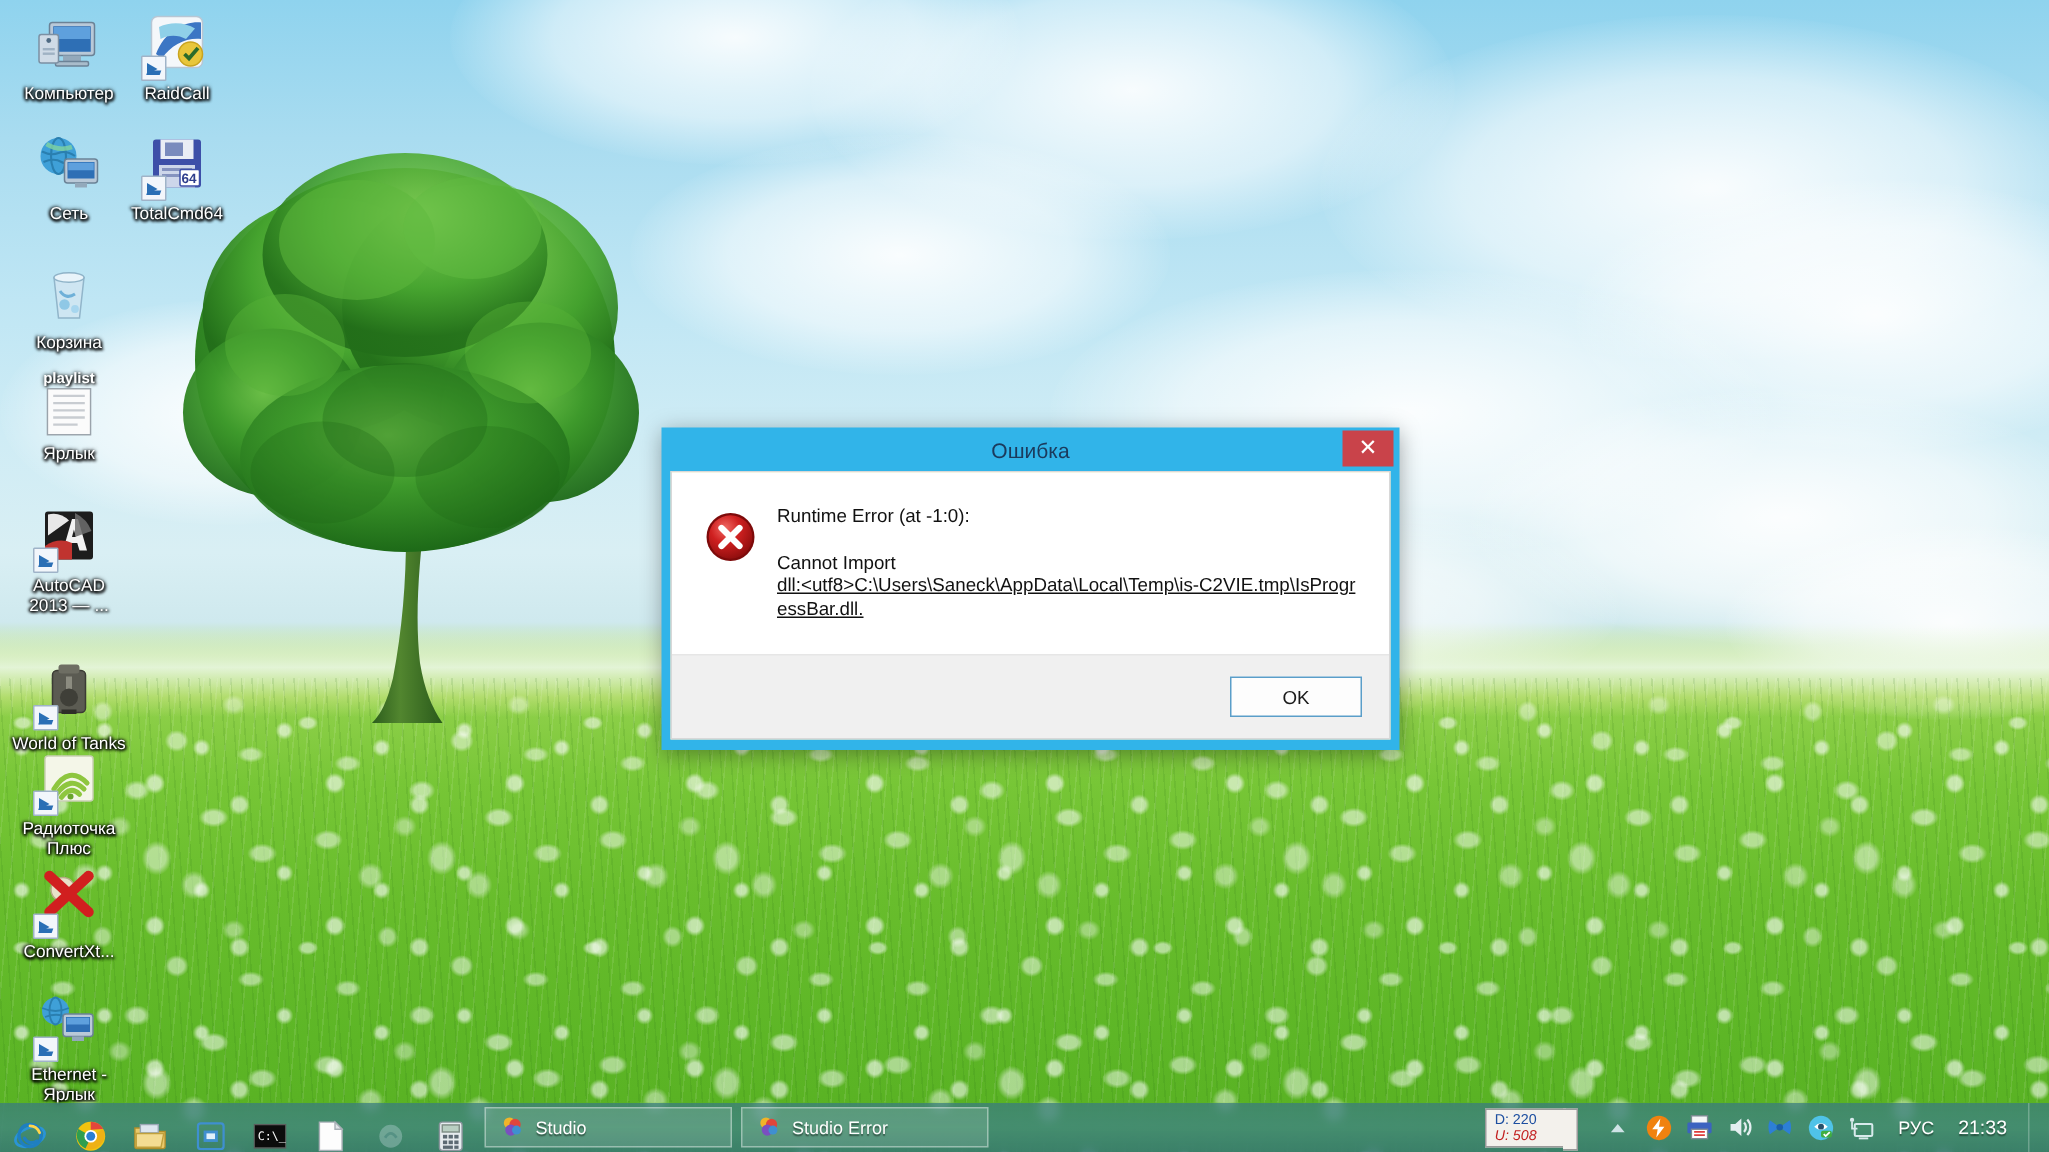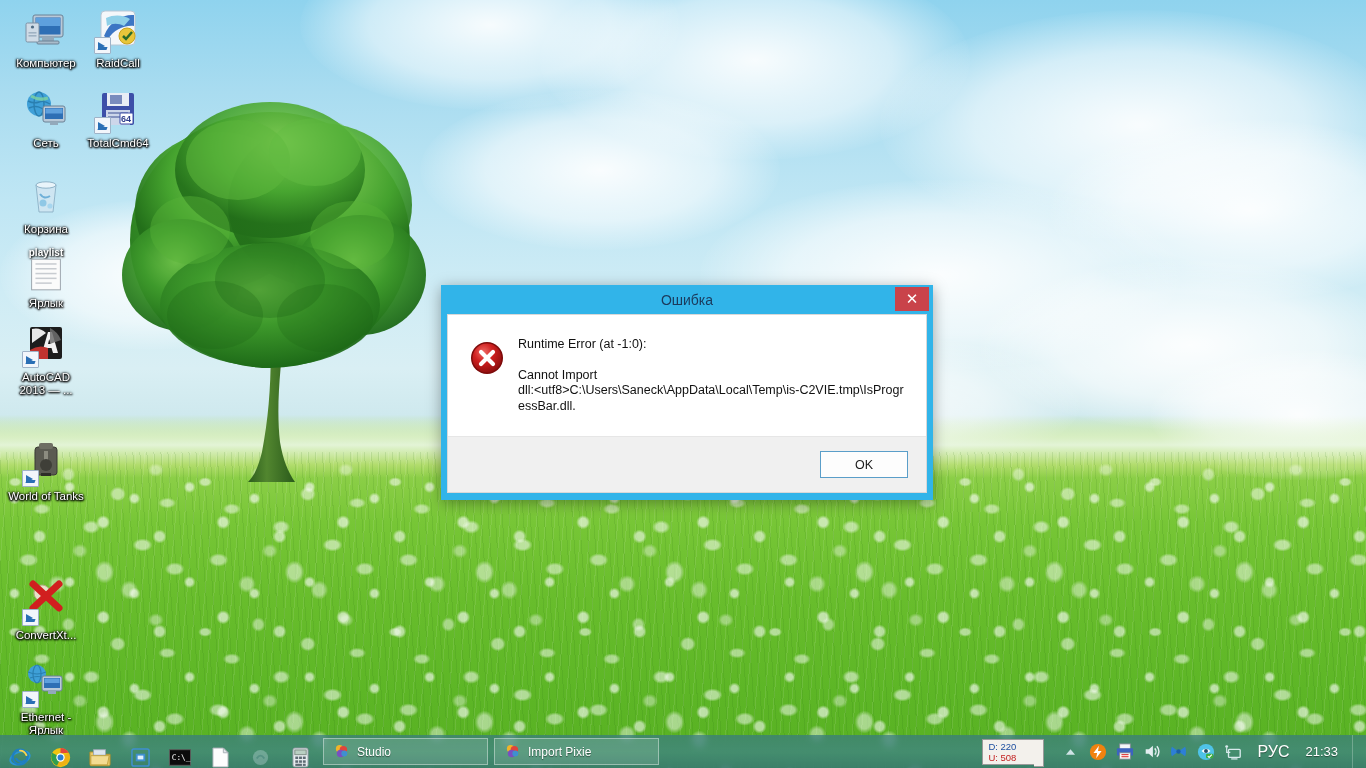--- a/index.html
+++ b/index.html
@@ -158,21 +158,21 @@
     flex: 1;
     position: relative;
     background: #ffffff;
     padding: 22px 20px 10px 22px;
     display: flex;
     gap: 14px;
   }
   #err-icon { width: 34px; height: 34px; flex: 0 0 34px; margin-top: 4px; }
   #msg { font-size: 12.5px; color: #111; line-height: 15.5px; }
   #msg .line1 { margin-bottom: 15px; }
-  #msg .path { word-break: break-all; }
+  #msg .path { word-break: break-all; text-decoration: underline; }
   #dlg-footer {
     height: 56px;
     background: #f0f0f0;
     border-top: 1px solid #e6e6e6;
     display: flex; align-items: center; justify-content: flex-end;
     padding-right: 18px;
   }
   #ok-btn {
     width: 88px; height: 27px;
     background: #fdfdfd;
@@ -223,28 +223,28 @@
     padding: 1px 4px 0 5px;
     margin-right: 8px;
     display: flex; flex-direction: column; justify-content: center;
     font-size: 9.5px; line-height: 11px;
     font-family: "Liberation Sans", sans-serif;
     cursor: pointer;
     position: relative;
     min-width: 54px;
   }
   #netmon .d { color: #1d4fa0; }
-  #netmon .u { color: #c21f1f; }
+  #netmon .u { color: #c21f1f; font-style: italic; }
   #netmon::after {
     content:""; position:absolute; right:-9px; top:-1px; width:9px; height:26px;
     background:#f3f1ec; border:1px solid #9a9a9a; border-left:none;
   }
   .tray { width: 25px; height: 33px; display:flex; align-items:center; justify-content:center; cursor:pointer; }
   #lang {
-    color:#fff; font-size:16px; padding: 0 10px; cursor:pointer;
+    color:#fff; font-size:12px; padding: 0 10px; cursor:pointer;
     text-shadow: 0 1px 1px rgba(0,0,0,0.45);
   }
   #clock {
     color:#fff; font-size:13px; padding: 0 12px 0 4px; cursor:pointer;
     text-shadow: 0 1px 1px rgba(0,0,0,0.45);
   }
   #showdesk { width: 8px; height: 33px; border-left: 1px solid rgba(255,255,255,0.25); cursor:pointer; }
 </style>
 </head>
 <body>
@@ -396,21 +396,21 @@
           <line x1="13" y1="11" x2="35" y2="11"></line>
           <line x1="13" y1="16" x2="35" y2="16"></line>
           <line x1="13" y1="21" x2="35" y2="21"></line>
           <line x1="13" y1="26" x2="30" y2="26"></line>
         </g>
       </svg>
     </div>
     <div class="lbl">Ярлык</div>
   </div>
 
-  <div class="dicon" style="left:8px;top:320px;text-align:center;">
+  <div class="dicon" style="left:8px;top:334px;text-align:center;">
     <div class="glyph">
       <svg viewBox="0 0 48 48" width="48" height="48">
         <rect x="8" y="7" width="32" height="32" rx="2" fill="#1d1d1d"></rect>
         <path d="M20 33 L26 12 L30 12 L36 33 L31 33 L29.5 28 L25 28 L23.5 33 Z" fill="#f2f2f2"></path>
         <path d="M26 24 L28.6 24 L27.3 19 Z" fill="#1d1d1d"></path>
         <path d="M8 30 q9 -6 18 -2 l0 11 l-18 0 Z" fill="#c0332f"></path>
         <path d="M10 9 q8 -2 14 4 l-14 10 Z" fill="#ffffff" opacity=".9"></path>
         <path d="M28 8 q8 4 11 12 l-11 4 Z" fill="#6e6e6e" opacity=".85"></path>
       </svg>
       <div class="shc"></div>
@@ -425,20 +425,35 @@
         <rect x="17" y="4" width="14" height="6" rx="2" fill="#6e6e63"></rect>
         <rect x="22" y="12" width="4" height="16" fill="#8c8c80"></rect>
         <circle cx="24" cy="26" r="6" fill="#3f3f38"></circle>
         <path d="M19 34 h10 v3 h-10 Z" fill="#2e2e28"></path>
       </svg>
       <div class="shc"></div>
     </div>
     <div class="lbl">World of Tanks</div>
   </div>
 
+  <div class="dicon" style="left:8px;top:496px;">
+    <div class="glyph">
+      <svg viewBox="0 0 48 48" width="48" height="48">
+        <rect x="8" y="8" width="32" height="30" rx="2" fill="#f4f6e8" stroke="#c9cfb4"></rect>
+        <g fill="none" stroke="#8ec63f" stroke-width="3.4" stroke-linecap="round">
+          <path d="M14 30 q10 -16 22 -4"></path>
+          <path d="M16 33 q9 -12 18 -3"></path>
+          <path d="M19 35.5 q6 -8 12 -2"></path>
+        </g>
+        <circle cx="25" cy="35" r="2" fill="#6aa52d"></circle>
+      </svg>
+      <div class="shc"></div>
+    </div>
+    <div class="lbl">Радиоточка Плюс</div>
+  </div>
 
   <div class="dicon" style="left:8px;top:578px;">
     <div class="glyph">
       <svg viewBox="0 0 48 48" width="48" height="48">
         <circle cx="20" cy="15" r="8" fill="#e8e2c8" stroke="#b5ab84"></circle>
         <circle cx="17" cy="13" r="1.6" fill="#6a6140"></circle>
         <circle cx="23" cy="16" r="1.6" fill="#6a6140"></circle>
         <path d="M11 6 L37 30" stroke="#d11f1f" stroke-width="7" stroke-linecap="round"></path>
         <path d="M37 6 L11 30" stroke="#d11f1f" stroke-width="7" stroke-linecap="round"></path>
       </svg>
@@ -583,21 +598,21 @@
       <span class="tb-lbl">Studio</span>
     </div>
 
     <div class="taskbtn" style="min-width:165px;">
       <svg width="15" height="15" viewBox="0 0 16 16">
         <circle cx="6" cy="5" r="4" fill="#f0b429"></circle>
         <circle cx="10" cy="6" r="4" fill="#e0453b"></circle>
         <circle cx="7" cy="10" r="4" fill="#7a4fc0"></circle>
         <circle cx="11" cy="10" r="3.2" fill="#3f8fd0"></circle>
       </svg>
-      <span class="tb-lbl">Import Pixie</span>
+      <span class="tb-lbl">Studio Error</span>
     </div>
 
     <div id="tb-spacer"></div>
 
     <div id="tb-right">
 
       <div id="netmon">
         <div class="d">D: 220</div>
         <div class="u">U: 508</div>
       </div>

